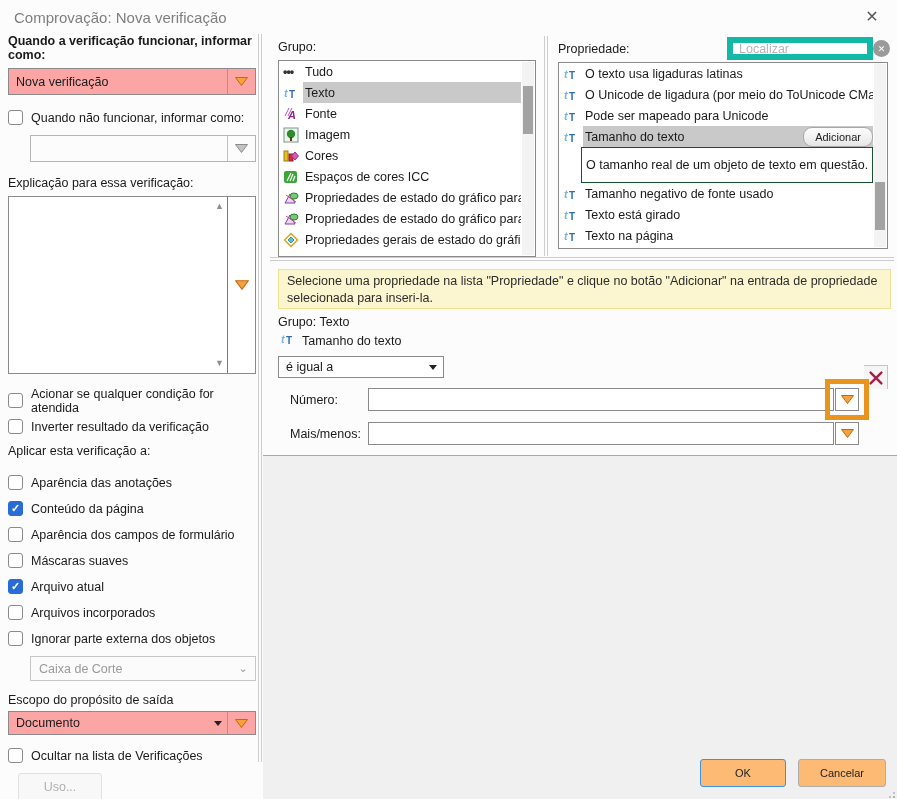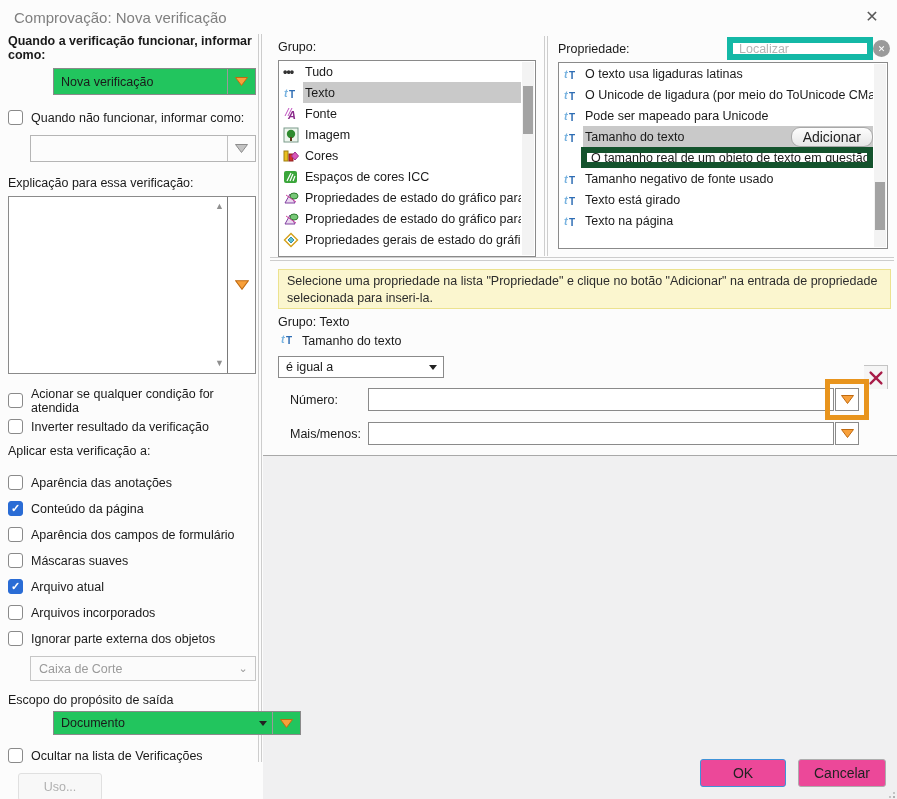--- a/index.html
+++ b/index.html
@@ -19,21 +19,21 @@
   
   .vsep { position:absolute; width:4px; border-left:1px solid #cdcdcd; border-right:1px solid #cdcdcd; }
   .hsep { position:absolute; height:4px; border-top:1px solid #cdcdcd; border-bottom:1px solid #cdcdcd; }
   .single-line { position:absolute; height:1px; background:#a8a8a8; }
   .gray-area { position:absolute; background:#f0f0f1; }
 
   
   .left-panel { position:absolute; left:8px; top:34px; width:248px; }
   .lbl { margin-bottom:6px; }
   .lbl.bold { font-weight:bold; }
-  .combo { display:flex; align-items:center; border:1px solid #8a8a8a; background:#22c55e; height:27px;margin-left:45px; }
+  .combo { display:flex; align-items:center; border:1px solid #8a8a8a; background:#fca5a5; height:27px; }
   .combo .val { flex:1; padding:0 7px; white-space:nowrap; overflow:hidden; }
   .combo .csep { width:1px; align-self:stretch; background:#9a9a9a; }
   .combo .arr { width:27px; display:flex; align-items:center; justify-content:center; }
   .combo.disabled { border-color:#b5b5b5; background:#fcfcfc; }
   .mb14 { margin-bottom:14px; }
   .mb18 { margin-bottom:18px; } .mb8 { margin-bottom:16px; } .mb4 { margin-bottom:4px; }
   .mb12 { margin-bottom:12px; } .mb16 { margin-bottom:16px; }
   .indent { margin-left:22px; width:226px; }
 
   .cbrow { display:flex; align-items:center; height:17px; margin-bottom:9px; cursor:default; }
@@ -65,23 +65,23 @@
   .panel-lbl { position:absolute; }
   .listbox { position:absolute; border:1px solid #8a8a8a; background:#fff; overflow:hidden; }
   .lrow { display:flex; align-items:center; height:21px; padding-left:4px; padding-right:14px; white-space:nowrap; cursor:default; }
   .lrow .ic { width:20px; min-width:20px; display:flex; align-items:center; }
   .lrow .txt { flex:1; overflow:hidden; padding-left:2px; height:100%; display:flex; align-items:center; }
   .lrow .txt.sel { background:#c9c9c9; }
   .scrollbar { position:absolute; right:1px; top:1px; bottom:1px; width:12px; background:#f3f3f3; }
   .thumb { position:absolute; left:1px; width:10px; background:#a3a3a3; }
 
   .add-pill { margin-left:auto; height:20px; padding:0 11px; border:1px solid #a8a8a8; border-radius:9px;
-              background:linear-gradient(#fdfdfd,#e6e6e6); font-size:14px; color:#222;
+              background:linear-gradient(#fdfdfd,#e6e6e6); font-size:11px; color:#222;
               display:flex; align-items:center; font-family:"Liberation Sans", sans-serif; }
-  .desc-row { height:21px; margin-left:22px; margin-right:14px; border:6px solid #14532d; background:#fff;
+  .desc-row { height:36px; margin-left:22px; margin-right:14px; border:1px solid #14532d; background:#fff;
               display:flex; align-items:center; padding-left:4px; white-space:nowrap; overflow:hidden; }
 
   .search-input { position:absolute; left:727px; top:37px; width:146px; height:23px; border:6px solid #14b8a6;
                   background:#fff; padding:0 6px; font-family:"Liberation Sans", sans-serif; font-size:12.5px; color:#333; }
   .search-input::placeholder { color:#b5b5b5; }
   .search-clear { position:absolute; left:873px; top:40px; width:17px; height:17px; border-radius:50%;
                   background:#9a9a9a; color:#fff; font-size:9px; display:flex; align-items:center; justify-content:center; cursor:pointer; }
 
   
   .info-box { position:absolute; left:278px; top:269px; width:613px; height:40px; background:#fbf6cf;
@@ -91,21 +91,21 @@
   .cond-select .val { flex:1; padding:0 7px; }
   .field-input { position:absolute; height:23px; border:1px solid #8a8a8a; background:#fff; padding:0 6px;
                  font-family:"Liberation Sans", sans-serif; font-size:12.5px; }
   .arrow-btn { position:absolute; width:24px; height:23px; border:1px solid #8a8a8a; background:#fff;
                display:flex; align-items:center; justify-content:center; cursor:pointer; }
   .highlight { position:absolute; left:825px; top:379px; width:44px; height:41px; border:5px solid #e8941d; pointer-events:none; z-index:5; }
   .del-x { position:absolute; left:864px; top:365px; width:24px; height:24px; display:flex; align-items:center; justify-content:center;
            border-top:1px solid #c4c4c4; border-right:1px solid #c4c4c4; background:#f5f5f5; cursor:pointer; }
 
   
-  .btn { position:absolute; height:28px; border-radius:3px; background:#ec4899; font-size:14px; color:#222;
+  .btn { position:absolute; height:28px; border-radius:3px; background:#fdba74; font-size:11px; color:#222;
          font-family:"Liberation Sans", sans-serif; cursor:pointer; }
   .btn.ok { left:700px; top:759px; width:86px; border:1px solid #3f93d8; }
   .btn.cancel { left:798px; top:759px; width:88px; border:1px solid #adadad; }
   .grip { position:absolute; left:884px; top:787px; }
 </style>
 </head>
 <body>
 
 <div id="dialog">
 

